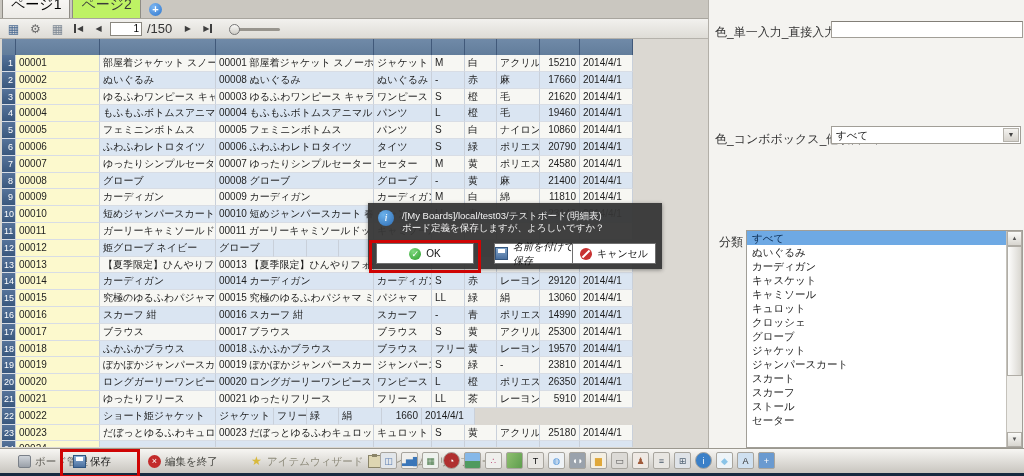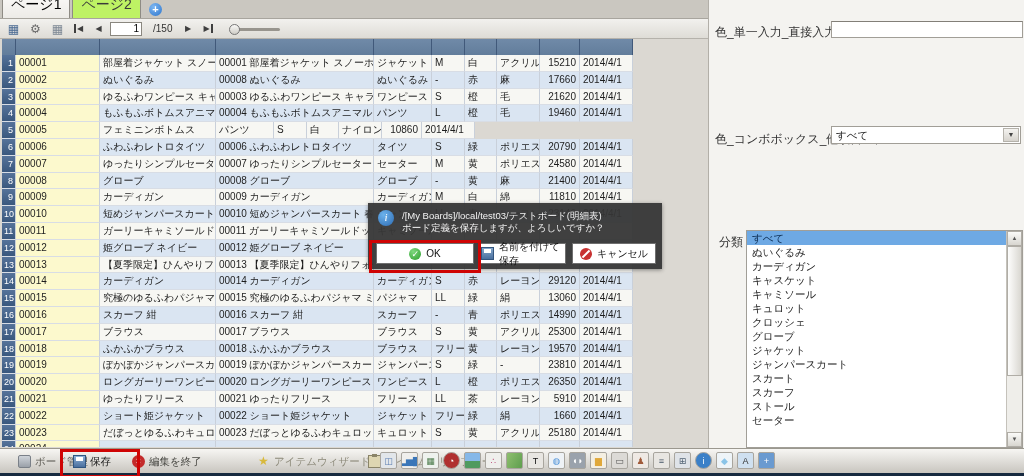--- a/index.html
+++ b/index.html
@@ -18,21 +18,21 @@
   .add-page::before{content:"+";}
 
   .toolbar{position:absolute;left:0;top:19px;width:708px;height:20px;background:linear-gradient(#f2f1ee,#dedcd6);border-bottom:1px solid #b5b2ab;display:flex;align-items:center;gap:3px;padding-left:4px;box-sizing:border-box;}
   .tbicon{width:17px;height:16px;display:flex;align-items:center;justify-content:center;font-size:12px;border:1px solid transparent;border-radius:2px;}
   .navbtn{width:17px;height:14px;display:flex;align-items:center;justify-content:center;font-size:8px;color:#3f3f3f;}
   .nav-first::before{content:"◀";border-left:2px solid #3f3f3f;padding-left:1px;}
   .nav-prev::before{content:"◀";}
   .nav-next::before{content:"▶";}
   .nav-last::before{content:"▶";border-right:2px solid #3f3f3f;padding-right:1px;}
   .page-input{width:26px;height:12px;font-size:10px;text-align:right;border:1px solid #8a877f;padding:0 2px;background:#fff;}
-  .page-total{font-size:10px;color:#333;margin:0 4px 0 8px;text-align:right;}
+  .page-total{font-size:13px;color:#333;margin:0 4px 0 2px;text-align:right;}
   .slider{position:relative;width:56px;height:14px;margin-left:10px;}
   .slider-track{position:absolute;left:7px;top:6px;width:44px;height:3px;background:#98958e;border-radius:2px;}
   .slider-handle{position:absolute;left:0;top:2px;width:9px;height:9px;border:1px solid #777;border-radius:50%;background:linear-gradient(#f8f8f6,#cfcdc7);}
 
   
   .grid{position:absolute;left:2px;top:39px;width:631px;height:408px;overflow:hidden;font-size:10px;}
   .thr{display:flex;height:16px;}
   .th{background:linear-gradient(#708aa8,#54708e);color:#fff;border-right:1px solid #41597a;border-bottom:1px solid #35506e;padding:16px 3px;line-height:16px;white-space:nowrap;overflow:hidden;box-sizing:border-box;flex:none;font-family:Liberation Mono, monospace;}
   .tr{display:flex;height:16.8px;}
   .td{border-right:1px solid #c9d0da;border-bottom:1px solid #d8dde5;line-height:16.5px;padding:0 3px;white-space:nowrap;overflow:hidden;box-sizing:border-box;color:#1d1d1d;flex:none;}
@@ -46,21 +46,21 @@
   .c-price{width:40px;} .c-date{width:53px;}
 
   
   .dialog{position:absolute;left:368px;top:203px;width:294px;height:66px;background:rgba(54,54,54,0.95);z-index:5;box-shadow:0 1px 4px rgba(0,0,0,.4);}
   .dlg-row1{display:flex;padding:7px 4px 2px 10px;color:#f2f2f2;font-size:9.5px;}
   .info-ic{width:16px;height:16px;flex:none;border-radius:50%;background:radial-gradient(circle at 35% 30%,#6cb2ec,#2d6cb4);color:#fff;font-style:italic;font-family:"Liberation Serif",serif;text-align:center;line-height:15px;margin-right:8px;font-size:11px;}
   .info-ic::before{content:"i";}
   .dlg-lines div{line-height:12px;white-space:nowrap;}
   .dlg-btn{position:absolute;bottom:5px;height:21px;background:#fff;border:1px solid #6f6f6f;font-size:10px;display:flex;align-items:center;justify-content:center;gap:5px;box-sizing:border-box;color:#111;cursor:default;}
   .btn-ok{left:8px;width:98px;}
-  .btn-saveas{left:112px;width:86px;}
+  .btn-saveas{left:126px;width:86px;font-style:italic;}
   .btn-cancel{left:204px;width:84px;}
   .ok-ic{width:12px;height:12px;flex:none;border-radius:50%;background:radial-gradient(circle at 35% 30%,#7ed87e,#2f9e2f);color:#fff;font-size:9px;line-height:12px;text-align:center;}
   .ok-ic::before{content:"✓";}
   .save-ic{width:11px;height:11px;flex:none;background:linear-gradient(#86a8cc,#4a6f9e);border:1px solid #33557e;}
   .save-ic::before{content:"";display:block;margin:1px auto 0;width:7px;height:4px;background:#fff;}
   .cancel-ic{width:12px;height:12px;flex:none;border-radius:50%;background:#c83232;position:relative;}
   .cancel-ic::before{content:"";position:absolute;left:1px;top:5px;width:10px;height:2px;background:#fff;transform:rotate(-45deg);}
 
   .hl-ok{position:absolute;left:369px;top:240px;width:106px;height:27px;border:3px solid #cf0404;z-index:6;}
   .hl-save{position:absolute;left:60px;top:449px;width:74px;height:23px;border:3px solid #cf0404;z-index:6;}
@@ -83,22 +83,22 @@
   .scroll-btn{position:absolute;left:0;width:15px;height:15px;background:linear-gradient(#fafaf8,#d8d6d0);border:1px solid #b0ada6;box-sizing:border-box;text-align:center;font-size:6px;line-height:13px;color:#555;}
   .sb-up{top:0;} .sb-up::before{content:"▲";}
   .sb-down{bottom:0;} .sb-down::before{content:"▼";}
   .scroll-thumb{position:absolute;left:0;top:15px;width:15px;height:130px;background:linear-gradient(90deg,#fdfdfc,#d9d7d1);border:1px solid #b0ada6;box-sizing:border-box;}
 
   
   .bottom-bar{position:absolute;left:0;top:448px;width:1024px;height:25px;background:linear-gradient(#f7f6f3,#c8c5bf);border-top:1px solid #9b988f;box-sizing:border-box;}
   .bb-btn{position:absolute;top:4px;height:17px;display:flex;align-items:center;gap:4px;font-size:10.5px;white-space:nowrap;}
   .bb-board{left:18px;color:#5e5c55;}
   .bb-save{left:73px;color:#161616;}
-  .bb-end{left:132px;color:#454540;}
-  .bb-wizard{left:257px;color:#8b8878;}
+  .bb-end{left:148px;color:#454540;}
+  .bb-wizard{left:250px;color:#8b8878;}
   .bb-clip{left:368px;color:#8b8878;}
   .bb-ic{width:13px;height:13px;flex:none;box-sizing:border-box;}
   .ic-board{background:linear-gradient(#cfd4da,#9aa0a8);border:1px solid #7a8088;border-radius:2px;}
   .ic-save{background:linear-gradient(#8fb2d8,#4a6f9e);border:1px solid #2f5580;}
   .ic-save::before{content:"";display:block;margin:1px auto 0;width:7px;height:4px;background:#fff;}
   .ic-end{background:#c32b2b;border-radius:50%;color:#fff;font-size:9px;line-height:13px;text-align:center;}
   .ic-end::before{content:"×";}
   .ic-wizard{color:#d8b93c;font-size:12px;line-height:13px;text-align:center;background:none;}
   .ic-wizard::before{content:"★";}
   .ic-clip{background:#ded6b2;border:1px solid #8a8468;position:relative;}
@@ -196,20 +196,21 @@
           <div class="td c-size">L</div>
           <div class="td c-color">橙</div>
           <div class="td c-mat">毛</div>
           <div class="td c-price">19460</div>
           <div class="td c-date">2014/4/1</div>
         </div>
         <div class="tr odd">
           <div class="td c-num">5</div>
           <div class="td c-code">00005</div>
           <div class="td c-name">フェミニンボトムス</div>
+          <div class="td c-full">00005 フェミニンボトムス</div>
           <div class="td c-cat">パンツ</div>
           <div class="td c-size">S</div>
           <div class="td c-color">白</div>
           <div class="td c-mat">ナイロン</div>
           <div class="td c-price">10860</div>
           <div class="td c-date">2014/4/1</div>
         </div>
         <div class="tr even">
           <div class="td c-num">6</div>
           <div class="td c-code">00006</div>
@@ -279,21 +280,20 @@
           <div class="td c-size"></div>
           <div class="td c-color"></div>
           <div class="td c-mat"></div>
           <div class="td c-price"></div>
           <div class="td c-date"></div>
         </div>
         <div class="tr even">
           <div class="td c-num">12</div>
           <div class="td c-code">00012</div>
           <div class="td c-name">姫グローブ ネイビー</div>
-          <div class="td c-full">00012 姫グローブ ネイビー</div>
           <div class="td c-cat">グローブ</div>
           <div class="td c-size"></div>
           <div class="td c-color"></div>
           <div class="td c-mat"></div>
           <div class="td c-price"></div>
           <div class="td c-date"></div>
         </div>
         <div class="tr odd">
           <div class="td c-num">13</div>
           <div class="td c-code">00013</div>
@@ -399,21 +399,20 @@
           <div class="td c-size">LL</div>
           <div class="td c-color">茶</div>
           <div class="td c-mat">レーヨン</div>
           <div class="td c-price">5910</div>
           <div class="td c-date">2014/4/1</div>
         </div>
         <div class="tr even">
           <div class="td c-num">22</div>
           <div class="td c-code">00022</div>
           <div class="td c-name">ショート姫ジャケット</div>
-          <div class="td c-full">00022 ショート姫ジャケット</div>
           <div class="td c-cat">ジャケット</div>
           <div class="td c-size">フリー</div>
           <div class="td c-color">緑</div>
           <div class="td c-mat">絹</div>
           <div class="td c-price">1660</div>
           <div class="td c-date">2014/4/1</div>
         </div>
         <div class="tr odd">
           <div class="td c-num">23</div>
           <div class="td c-code">00023</div>

